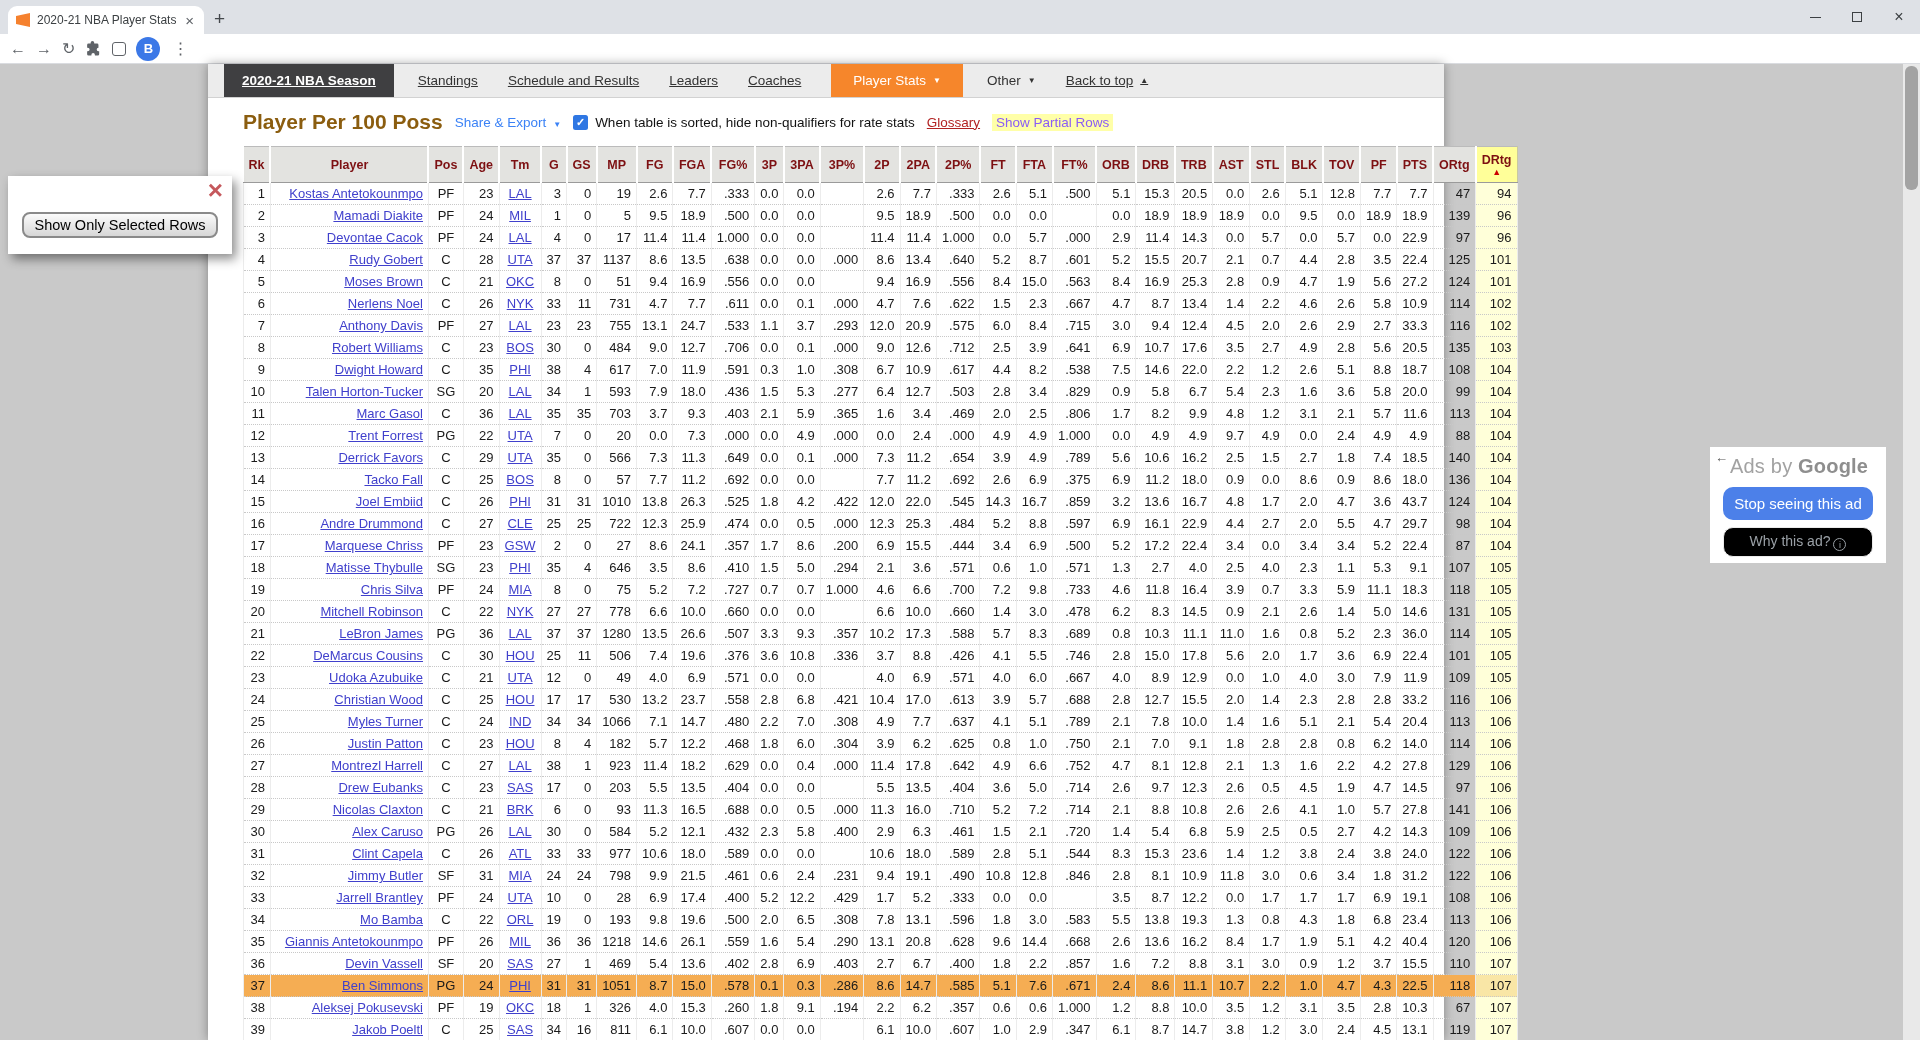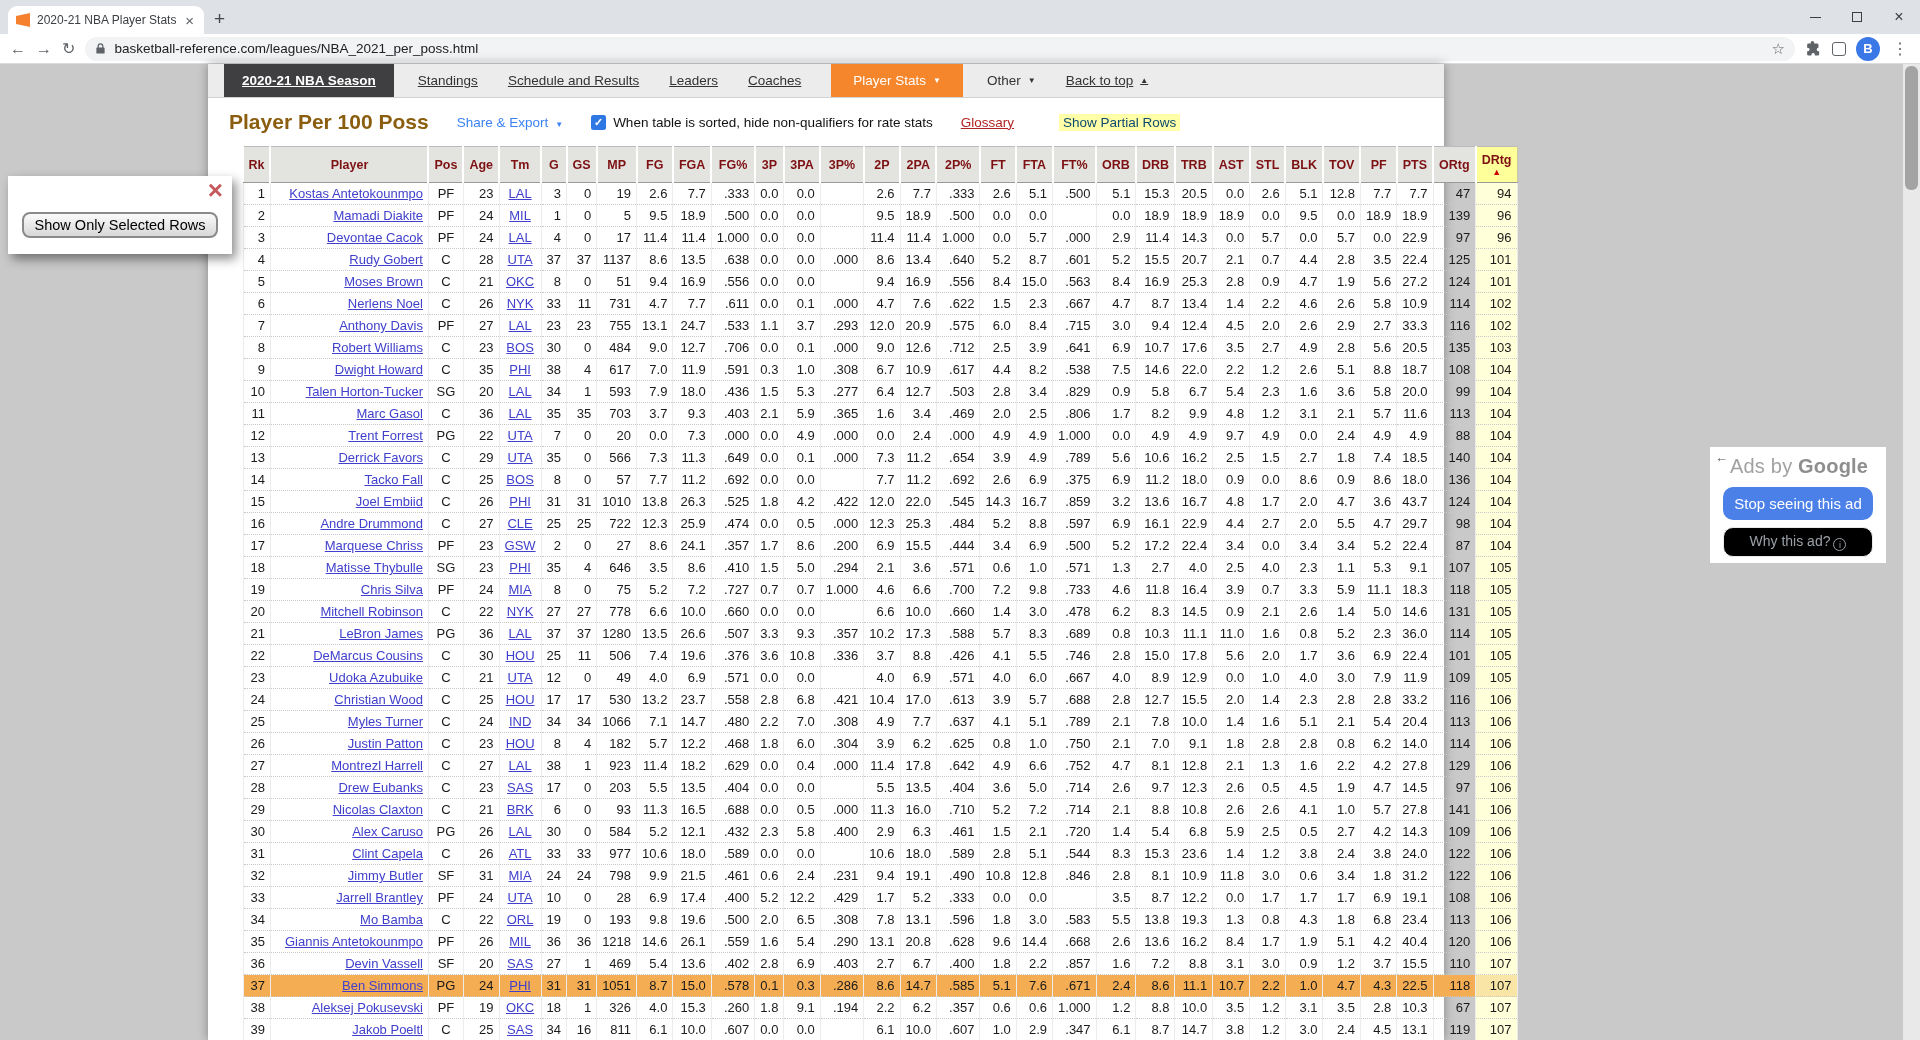--- a/index.html
+++ b/index.html
@@ -33,27 +33,27 @@
   .page { position:absolute; top:64px; left:0; right:0; bottom:0; background:#c9c9c9; }
   .content { position:absolute; left:208px; top:0; width:1236px; height:976px; background:#fff; box-shadow:0 0 10px rgba(0,0,0,.35); }
 
   .site-nav { height:34px; background:#ececec; border-bottom:1px solid #d2d2d2; display:flex; align-items:stretch; padding-left:16px; }
   .nav-item { display:flex; align-items:center; font-size:13.5px; color:#333; text-decoration:underline; margin-right:30px; white-space:nowrap; }
   .nav-item.active { background:#3f3f41; color:#fff; font-weight:bold; padding:0 18px; margin-right:24px; }
   .nav-item.orange { background:#f6862b; color:#fff; text-decoration:none; padding:0 22px; margin-right:24px; }
   .nav-item.plain { text-decoration:none; }
   .caret { font-size:8px; margin-left:7px; text-decoration:none; display:inline-block; }
 
-  .title-row { height:48px; display:flex; align-items:center; gap:28px; padding-left:21px; }
+  .title-row { height:48px; display:flex; align-items:center; gap:12px; padding-left:35px; }
   .page-title { font-size:21px; font-weight:bold; color:#8b5d0f; white-space:nowrap; }
   .share { font-size:13.5px; color:#3b82f6; white-space:nowrap; }
   .chk { display:flex; align-items:center; gap:7px; font-size:13.5px; color:#111; white-space:nowrap; }
   .checkbox { width:15px; height:15px; background:#2f77e3; border-radius:2.5px; color:#fff; font-size:11px; display:flex; align-items:center; justify-content:center; font-weight:bold; }
   .glossary { font-size:13.5px; color:#b22222; white-space:nowrap;text-decoration:underline; }
-  .partial { font-size:13.5px; color:#0c4a6e; background:#ffffa8; padding:1px 4px; white-space:nowrap;margin-left:17px; }
+  .partial { font-size:13.5px; color:#8b5cf6; background:#ffffa8; padding:1px 4px; white-space:nowrap; }
 
   table { border-collapse:collapse; margin-left:35px; table-layout:auto; }
   th, td { white-space:nowrap; padding:0 5px; }
   thead th { height:36px; background:#e3e3e0; color:#7d1012; font-size:12.5px; font-weight:bold; border-right:2px solid #fff; border-bottom:1px solid #9a9a9a; border-top:1px solid #bbb; text-align:center; vertical-align:middle; }
   thead th.u { }
   thead th.drtg-th { background:#ffff99; border-right:1px solid #c9c9a0; }
   .sort-arrow { color:#cc0000; font-size:9px; line-height:10px; }
   tbody td { height:22px; font-size:13px; color:#1a1a1a; border-bottom:1px dotted #c8c8c8; border-right:1px solid #ececec; }
   tbody td:first-child { border-left:1px solid #ececec; }
   td.ar { text-align:right; }
@@ -103,28 +103,20 @@
           <i class="max"></i>
         </span>
       <span class="winbtn close">×</span>
     </div>
   </div>
 
   <div class="toolbar">
     <span class="navico">←</span>
     <span class="navico fwd">→</span>
     <span class="navico">↻</span>
-    <div class="urlbar">
-      <svg width="11" height="13" viewBox="0 0 12 13">
-          <rect x="1.5" y="5.5" width="9" height="6.5" rx="1" fill="#5f6368"></rect>
-          <path d="M3.5 6V4a2.5 2.5 0 0 1 5 0v2" stroke="#5f6368" stroke-width="1.4" fill="none"></path>
-        </svg>
-      <span class="url-text">basketball-reference.com/leagues/NBA_2021_per_poss.html</span>
-      <span class="star">☆</span>
-    </div>
     <svg width="17" height="17" viewBox="0 0 24 24">
         <path d="M20 11h-1V7a2 2 0 0 0-2-2h-4V4a2.5 2.5 0 1 0-5 0v1H5a2 2 0 0 0-2 2v4h1a2.5 2.5 0 1 1 0 5H3v4a2 2 0 0 0 2 2h4v-1a2.5 2.5 0 1 1 5 0v1h4a2 2 0 0 0 2-2v-4h-1a2.5 2.5 0 1 1 0-5z" fill="#5f6368"></path>
       </svg>
     <span class="ext-box"></span>
     <span class="avatar">B</span>
     <span class="kebab">⋮</span>
   </div>
 
   <div class="page">
     <div class="content">

